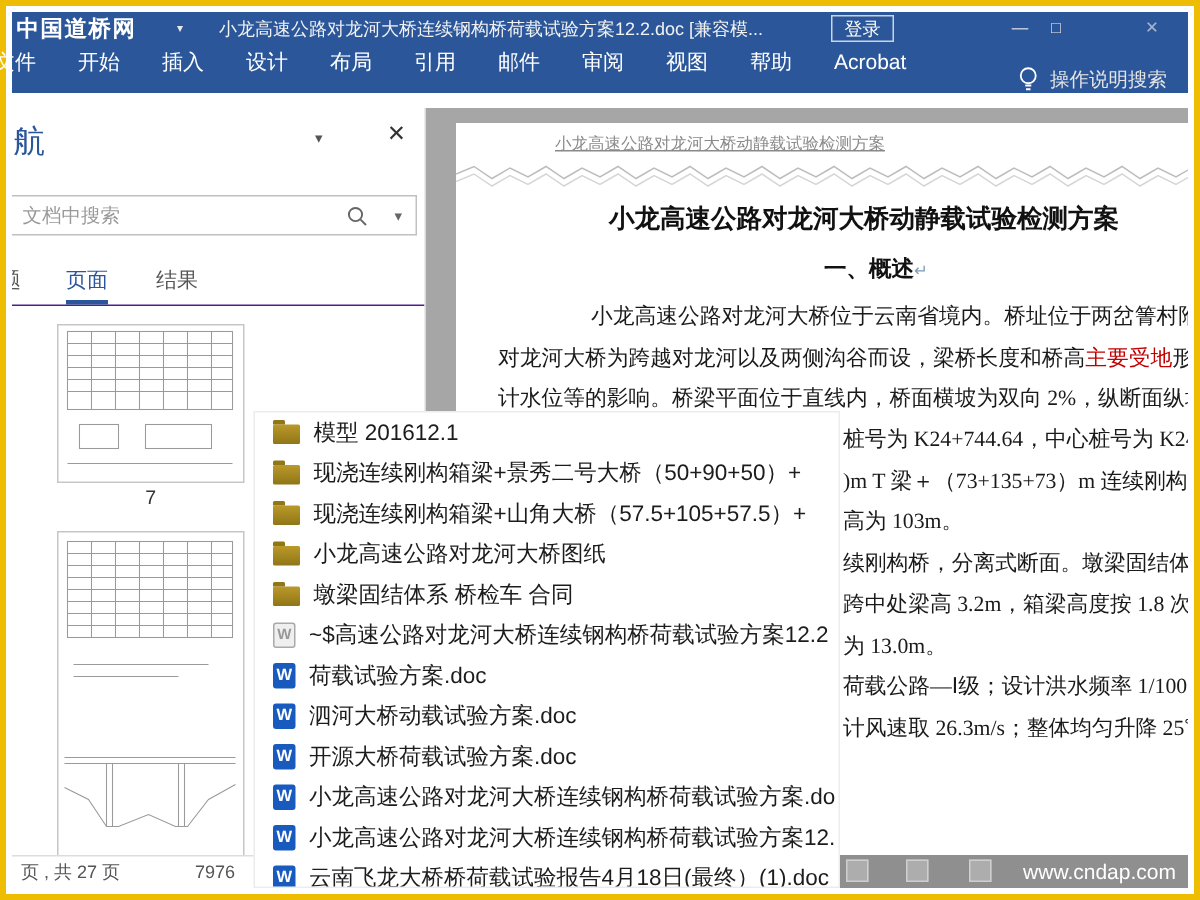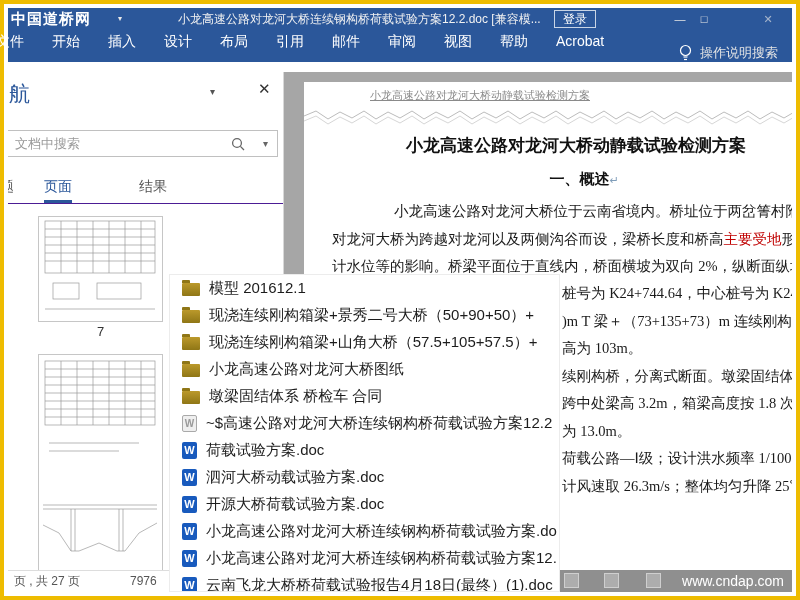--- a/index.html
+++ b/index.html
@@ -7,21 +7,21 @@
               font-family:"Liberation Sans", sans-serif; }
   .app { position:absolute; inset:0; border:4px solid #eebc00; background:#fff; }
 
   
   .titlebar { position:absolute; left:4px; right:4px; top:4px; height:22px;
               background:#2b579a; color:#fff; z-index:10; }
   .tb-watermark { position:absolute; left:3px; top:2px; font-family:"Liberation Serif",serif;
                   font-weight:bold; font-size:15px; color:#fff; letter-spacing:1px; }
   .tb-caret { position:absolute; left:110px; top:0; line-height:22px; font-size:8px; color:#e8e8e8; }
   .tb-title { position:absolute; left:138px; top:0; line-height:22px; font-size:12px;
-              max-width:410px; white-space:nowrap; overflow:hidden; color:#f2f2f2;margin-left:32px; }
+              max-width:410px; white-space:nowrap; overflow:hidden; color:#f2f2f2; }
   .tb-login { position:absolute; right:196px; top:2px; height:18px; line-height:16px;
               border:1px solid rgba(255,255,255,.75); padding:0 8px; font-size:12px; color:#fff; }
   .tb-btn { position:absolute; top:0; line-height:22px; font-size:11px; color:#e6e6e6;
             width:16px; text-align:center; }
   .tb-min { right:104px; } .tb-max { right:80px; } .tb-close { right:16px; opacity:.65; }
 
   
   .ribbon { position:absolute; left:4px; right:4px; top:16px; height:42px;
             background:#2b579a; z-index:9; }
   .rtabs { display:flex; margin-left:-26px; height:42px; overflow:hidden; }
@@ -40,21 +40,21 @@
   .nav-search input { position:absolute; left:6px; top:2px; width:180px; height:21px;
                       border:0; outline:0; font-size:13px; color:#444;
                       font-family:"Liberation Sans",sans-serif; }
   .nav-search input::placeholder { color:#999; }
   .mag { position:absolute; right:32px; top:6px; }
   .search-caret { position:absolute; right:9px; top:7px; font-size:10px; color:#666; }
   .nav-tabs { position:absolute; left:0; right:0; top:98px; height:34px;
               border-bottom:1px solid #4c1d95; }
   .ntab { position:absolute; top:0; height:33px; line-height:33px; font-size:14px; color:#555; }
   .ntab.active { color:#2b579a; border-bottom:3px solid #2b579a; }
-  .ntab-headings { left:-22px; } .ntab-pages { left:36px; } .ntab-results { left:96px;margin-left:35px; }
+  .ntab-headings { left:-22px; } .ntab-pages { left:36px; } .ntab-results { left:96px; }
   .thumb { position:absolute; left:30px; width:125px; background:#fff;
            border:1px solid #c6c6c6; }
   .thumb7 { top:144px; height:106px; }
   .thumb8 { top:282px; height:242px; }
   .thumb-label { position:absolute; left:30px; top:252px; width:125px; text-align:center;
                  font-size:13px; color:#333; }
 
   
   .docarea { position:absolute; left:280px; top:68px; right:4px; bottom:26px;
              background:#a6a6a6; z-index:1; }

